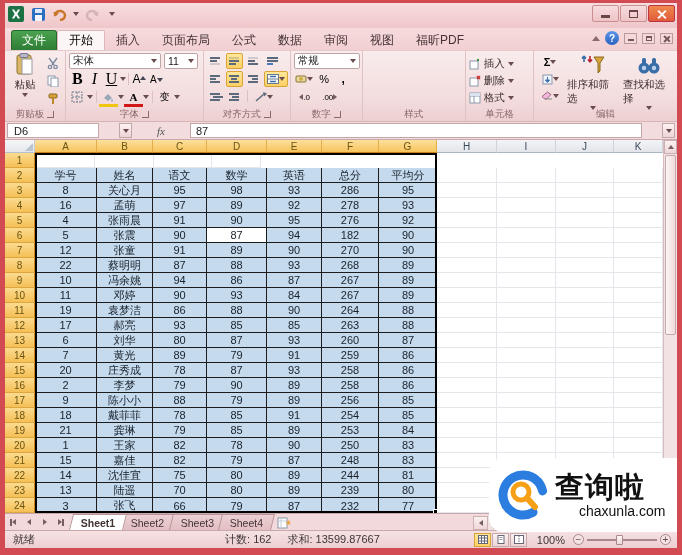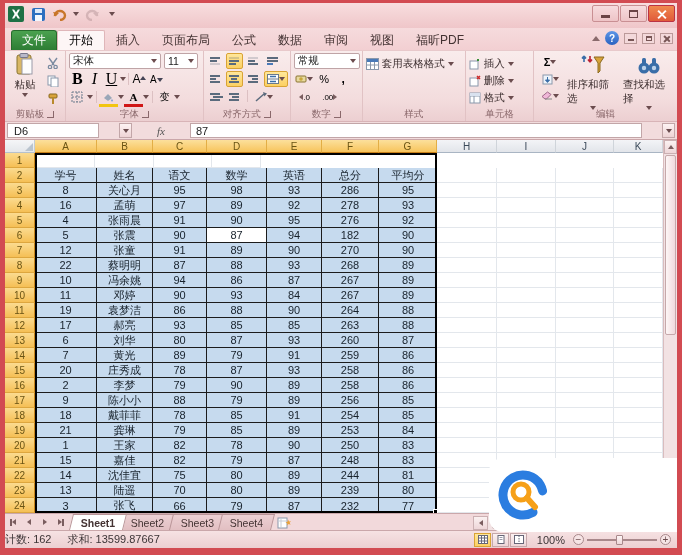--- a/index.html
+++ b/index.html
@@ -454,29 +454,20 @@
               <span class="tri-r"></span>
             </span>
         </div>
         <div class="grp-label">
             <span>数字</span>
             <span class="launcher"></span>
           </div>
       </div>
 
       <div class="grp" style="width:112px;padding-top:4px">
-        <div class="styles-row">
-          <svg width="13" height="12" viewBox="0 0 13 12">
-              <rect x="0.5" y="0.5" width="12" height="11" fill="#fff" stroke="#8a98ab"></rect>
-              <rect x="1" y="1" width="11" height="3" fill="#4a7ab8"></rect>
-              <path d="M0.5 7h12M4.5 4v7.5M8.5 4v7.5" stroke="#8a98ab"></path>
-            </svg>
-          <span>套用表格格式</span>
-            <span class="dd"></span>
-        </div>
         <div class="grp-label">
             <span>样式</span>
           </div>
       </div>
 
       <div class="grp" style="width:74px;padding-top:4px">
         <div class="styles-row">
           <svg width="12" height="12" viewBox="0 0 12 12">
               <rect x="1" y="3" width="8" height="8" fill="#fff" stroke="#8a98ab"></rect>
               <path d="M9 3v-2M8 2h2" stroke="#2e8b2e" stroke-width="1.6"></path>
@@ -973,20 +964,21 @@
         <div class="hs-track">
             <div class="hs-thumb"></div>
           </div>
         <span class="hs-btn">
             <span class="tri-r"></span>
           </span>
       </div>
     </div>
 
     <div class="statusbar">
+      <span class="st-mode">就绪</span>
       <span class="st-stats">
         <span><span>计数:</span> <span>162</span></span>
         <span><span>求和:</span> <span>13599.87667</span></span>
       </span>
       <span class="viewbtns">
         <span class="vb on">
             <svg width="10" height="9" viewBox="0 0 10 9">
               <rect x="0.5" y="0.5" width="9" height="8" fill="#fff" stroke="#667"></rect>
               <path d="M0.5 3h9M0.5 6h9M3.5 0.5v8M6.5 0.5v8" stroke="#667"></path>
             </svg>
@@ -1013,16 +1005,20 @@
         <span class="zbtn">+</span>
       </span>
     </div>
 
     <div class="wm">
       <svg width="54" height="54" viewBox="0 0 54 54">
         <circle cx="26" cy="27" r="20" fill="none" stroke="#2b7de0" stroke-width="9" stroke-linecap="round" stroke-dasharray="100 26" transform="rotate(60 26 27)"></circle>
         <circle cx="24" cy="24" r="8" fill="none" stroke="#f6a018" stroke-width="5"></circle>
         <path d="M30 30l8 9" stroke="#f6a018" stroke-width="6" stroke-linecap="round"></path>
       </svg>
+      <div class="wm-text">
+        <span class="wm-brand">查询啦</span>
+        <span class="wm-domain">chaxunla.com</span>
+      </div>
     </div>
 
   </div>
 </div>
 
 </body></html>

